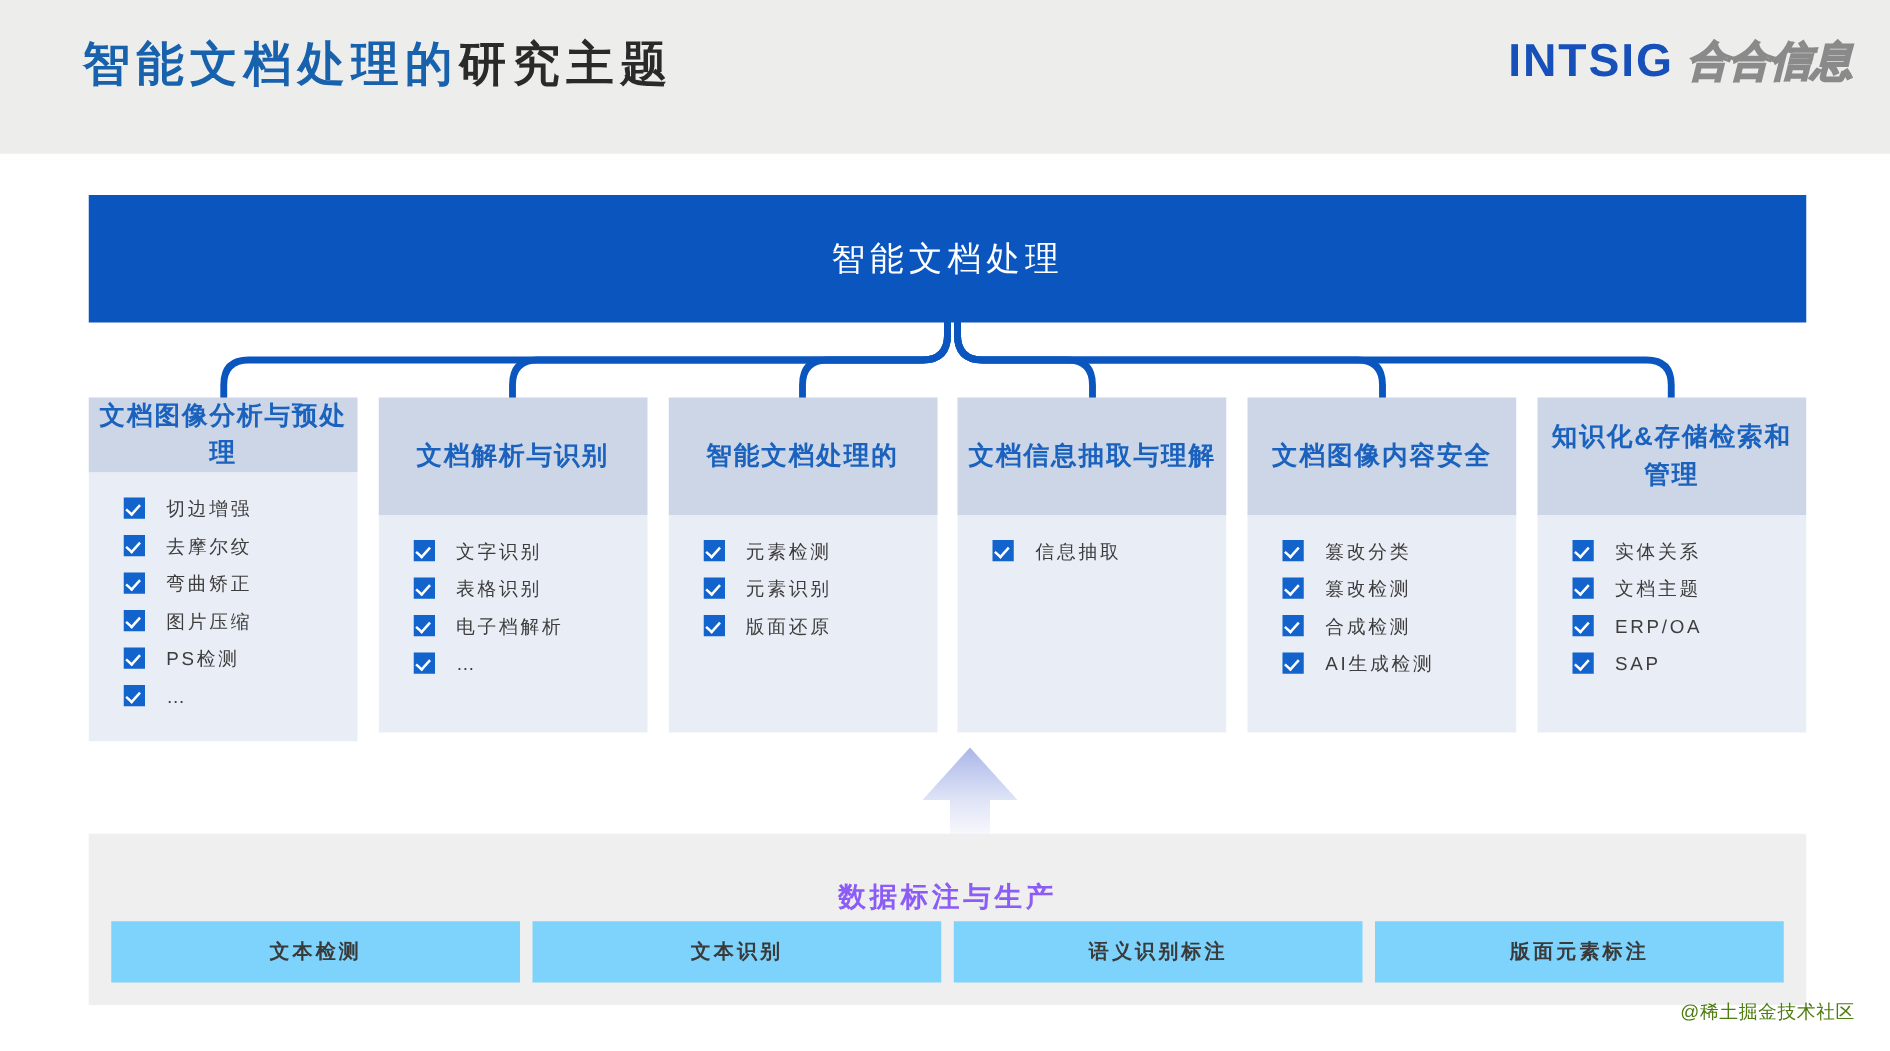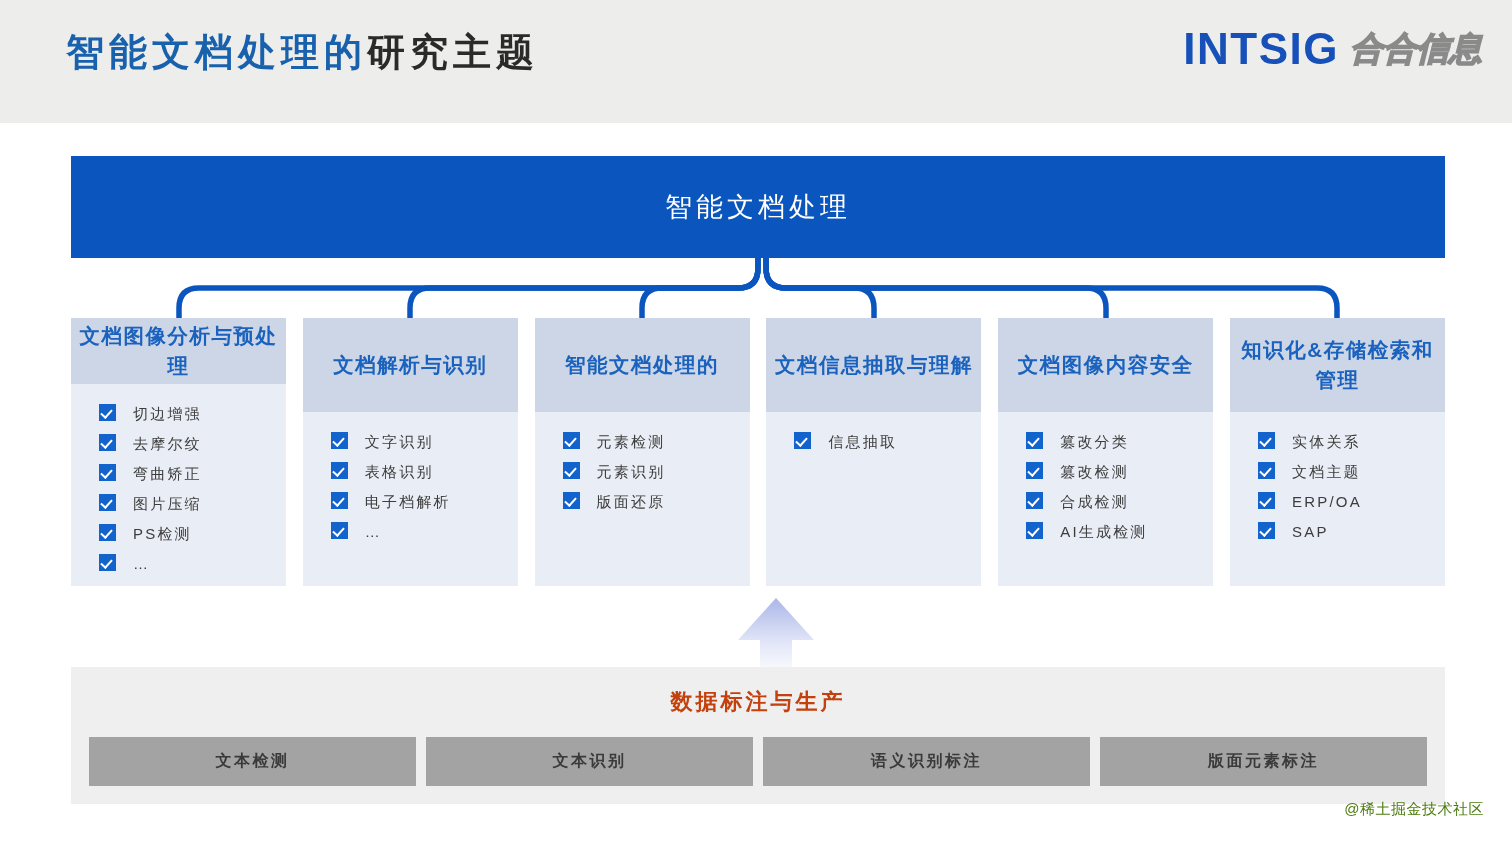--- a/index.html
+++ b/index.html
@@ -23,21 +23,21 @@
   }
   .title .t-blue { color: #1861ad; }
   .title .t-dark { color: #2a2a2a; }
 
   .logo {
     position: absolute; right: 30px; top: 28px;
     display: flex; align-items: center; gap: 11px;
     white-space: nowrap;
   }
   .logo-en {
-    font-size: 44px; font-weight: bold; letter-spacing: 1.5px;
+    font-size: 37px; font-weight: bold; letter-spacing: 1.5px;
     color: #1650b8; line-height: 42px;
   }
   .logo-cn {
     font-size: 33px; font-weight: bold; letter-spacing: 0px;
     color: #ffffff; line-height: 42px; font-style: italic;
     -webkit-text-stroke: 1.6px #8a8a8a;
   }
 
   
   .banner {
@@ -69,21 +69,21 @@
     display: flex; align-items: center; justify-content: center;
     text-align: center;
     padding: 0 8px;
   }
   .col-head-text {
     color: #1a62bd; font-size: 20.5px; font-weight: bold;
     letter-spacing: 1.5px; line-height: 30px;
   }
   .col-body {
     flex: 1; background: #e9edf5;
-    padding: 18px 0 4px 0;
+    padding: 18px 0 17px 0;
   }
   .item-row {
     display: flex; align-items: flex-start;
     margin-bottom: 7px;
     padding-left: 28px;
   }
   .cb {
     width: 17px; height: 17px; flex: 0 0 17px;
     background: #1263cc; position: relative;
     margin-top: 2px;
@@ -107,30 +107,30 @@
   .uparrow { position: absolute; left: 728px; top: 596px; width: 96px; height: 75px; }
 
   
   .bottom {
     position: absolute; left: 71px; top: 667px;
     width: 1374px; height: 137px;
     background: #efefef;
   }
   .bottom-title {
     text-align: center; font-size: 22px; font-weight: bold;
-    color: #c2410c; letter-spacing: 3px;
-    padding-top: 20px;
+    color: #8b5cf6; letter-spacing: 3px;
+    padding-top: 36px;
   }
   .bottom-row {
     position: absolute; left: 18px; top: 70px;
     width: 1338px; height: 49px;
     display: flex; justify-content: space-between;
   }
   .bottom-cell {
-    width: 327px; height: 49px; background: #a3a3a3;
+    width: 327px; height: 49px; background: #7dd3fc;
     display: flex; align-items: center; justify-content: center;
     font-size: 16px; font-weight: bold; color: #3a3a3a; letter-spacing: 2.5px;
   }
 
   
   .watermark {
     position: absolute; right: 28px; bottom: 22px;
     font-size: 15px; color: #4d7c0f; letter-spacing: 0.5px;
     display: flex; align-items: center; gap: 2px;
   }

